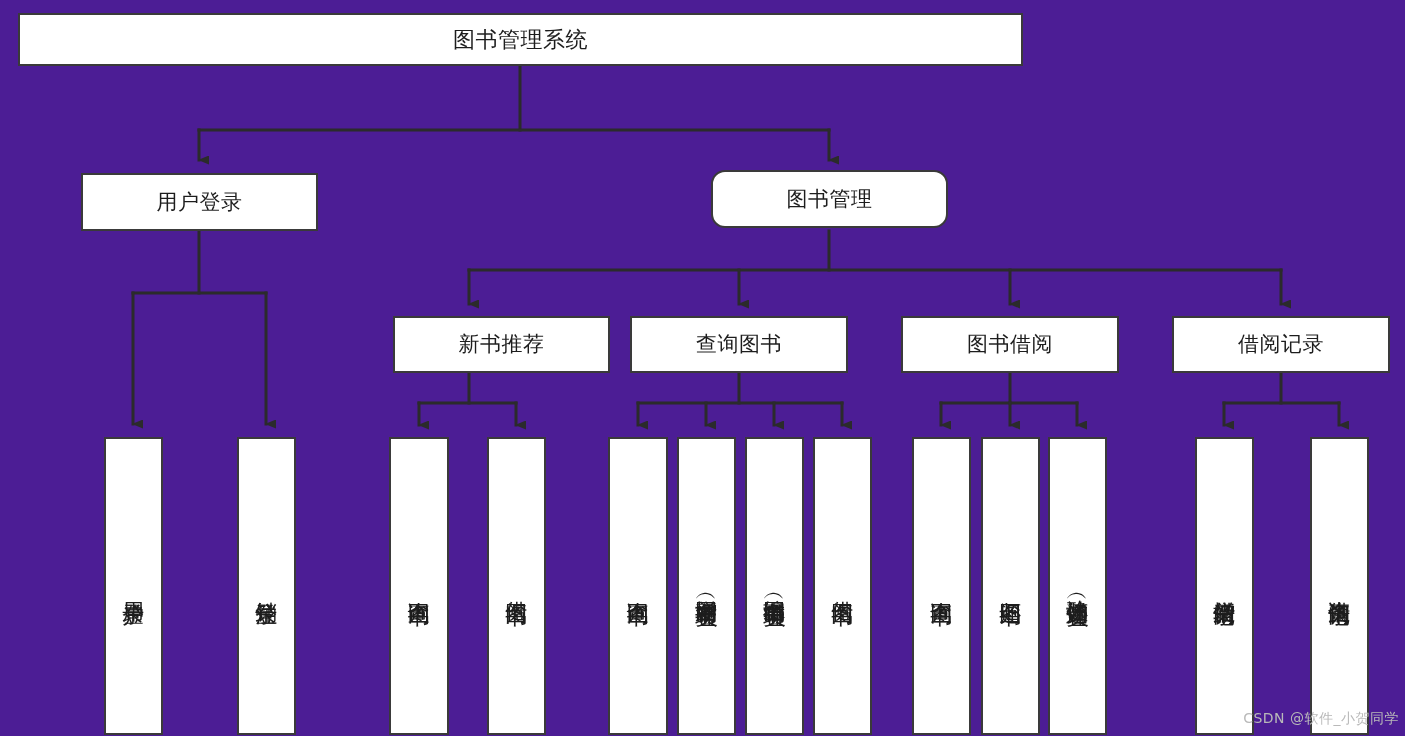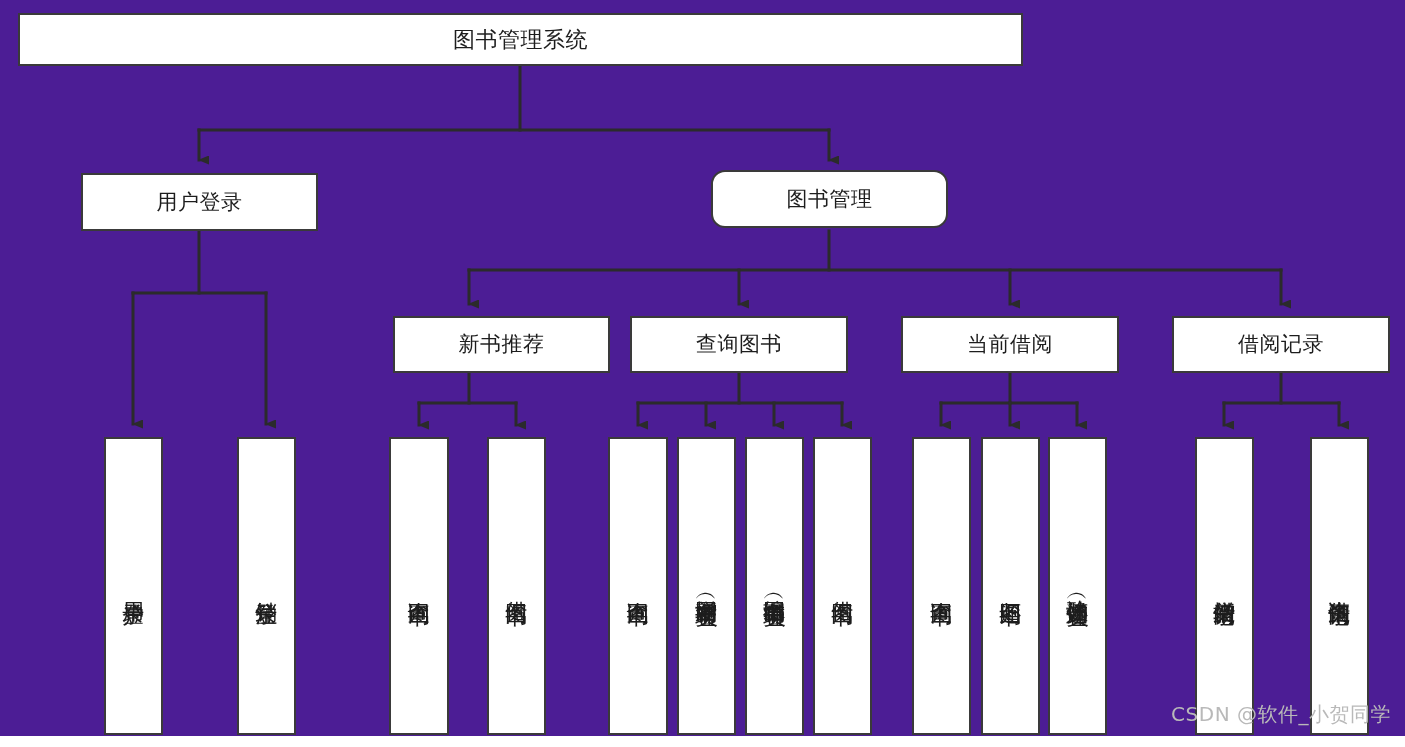--- a/index.html
+++ b/index.html
@@ -59,23 +59,23 @@
   .node.vert .node-label {
     writing-mode: vertical-rl;
     text-orientation: upright;
     font-size: 22px;
     line-height: 1.06;
     letter-spacing: 1px;
     max-height: 100%;
   }
   #watermark {
     position: absolute;
-    right: 14px;
+    right: 6px;
     bottom: 8px;
-    font-size: 20px;
+    font-size: 14px;
     color: #b9b9b9;
     letter-spacing: 0.5px;
     white-space: nowrap;
     user-select: none;
   }
 </style>
 </head>
 <body>
 
 <div id="diagram-root">
@@ -143,21 +143,21 @@
     <span class="node-label">图书管理</span>
   </div>
 
   <div class="node horiz" style="left:361px; top:316px; width:217px; height:57px;margin-left:32px;">
     <span class="node-label">新书推荐</span>
   </div>
   <div class="node horiz" style="left:630px; top:316px; width:218px; height:57px;">
     <span class="node-label">查询图书</span>
   </div>
   <div class="node horiz" style="left:901px; top:316px; width:218px; height:57px;">
-    <span class="node-label">当前借阅</span>
+    <span class="node-label">图书借阅</span>
   </div>
   <div class="node horiz" style="left:1172px; top:316px; width:218px; height:57px;justify-content:center;">
     <span class="node-label">借阅记录</span>
   </div>
 
   <div class="node vert" style="left:104px; top:437px; width:59px; height:298px;">
     <span class="node-label">用户登录</span>
   </div>
   <div class="node vert" style="left:237px; top:437px; width:59px; height:298px;">
     <span class="node-label">注销登录</span>

